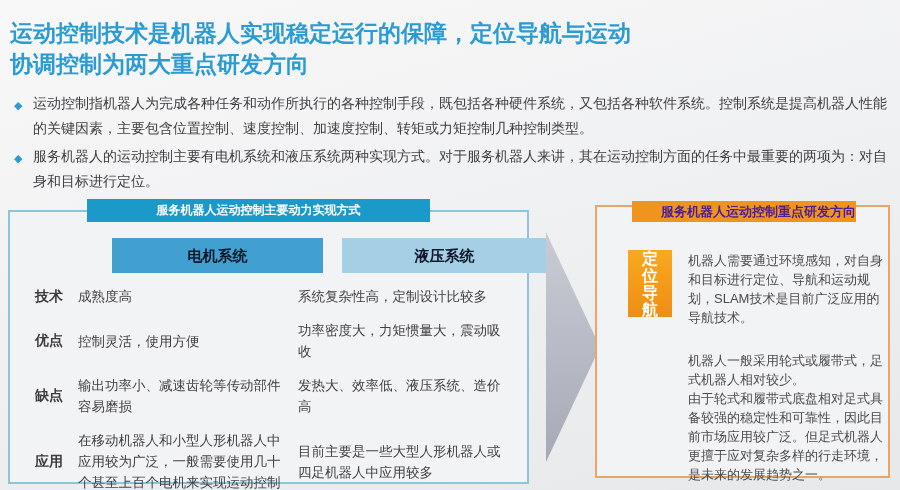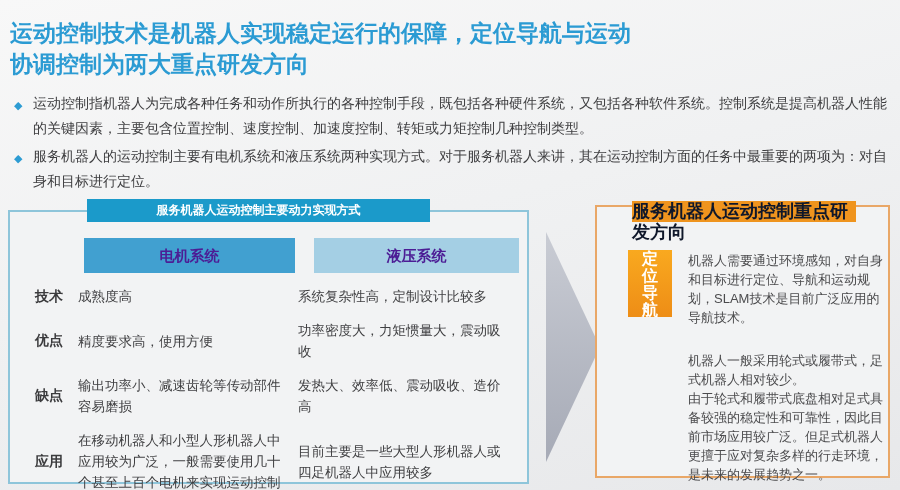--- a/index.html
+++ b/index.html
@@ -18,41 +18,41 @@
                      font-size:11px; color:#2d9cd3; }
   .bullet .btext { display:block; padding-left:21px; }
   .bullet1 { top:91px; }
   .bullet2 { top:144px; }
   
   .power-panel { position:absolute; left:8px; top:210px; width:521px; height:274px;
                  border:2px solid #8ec5da; background:#f2f3f4; }
   .power-title { position:absolute; left:87px; top:199px; width:343px; height:23px;
                  background:#1b9aca; color:#fff; font-size:12px; font-weight:bold;
                  text-align:center; line-height:23px; z-index:2; }
-  .col-header { position:absolute; height:35px; color:#4c1d95; font-size:15px;
-                font-weight:bold; text-align:center; line-height:35px; }
+  .col-header { position:absolute; height:35px; color:#0f172a; font-size:15px;
+                font-weight:bold; text-align:center; line-height:35px;margin-left:28px; }
   .col-motor  { left:74px;  top:26px; width:211px; background:#41a0d0; }
   .col-hydra  { left:304px; top:26px; width:205px; background:#a4cfe4; }
   .rows { position:absolute; left:10px; top:74px; width:500px; }
   .row { display:flex; align-items:center; margin-bottom:13px; }
   .row-label { width:58px; flex:none; text-align:center;
                font-size:14px; font-weight:bold; color:#3b3b3d; }
   .cell { font-size:13.5px; line-height:21px; color:#3f3f41; }
   .cell-motor { flex:none; width:212px; }
   .cell-hydra { flex:none; width:210px; margin-left:8px; }
   
   .flow-arrow { position:absolute; left:546px; top:232px; width:54px; height:230px;
                 background:linear-gradient(to bottom,#c9ccd4,#a6aab6);
                 clip-path:polygon(0 0,100% 50%,0 100%); }
   
   .research-panel { position:absolute; left:595px; top:205px; width:295px; height:273px;
                     border:2px solid #e9a767; background:#f2f3f4; }
   .research-title { position:absolute; left:632px; top:201px; width:224px; height:21px;
-                    background:#ef941e; color:#0f172a; font-size:18px; font-weight:bold;
-                    text-align:left; line-height:21px; z-index:2; }
+                    background:#ef941e; color:#4c1d95; font-size:13px; font-weight:bold;
+                    text-align:right; line-height:21px; z-index:2; }
   .badge { position:absolute; display:flex; align-items:center; justify-content:center;
            color:#fff; font-size:16px; font-weight:bold; line-height:17px; }
   .badge span { display:block; width:28px; text-align:center; word-break:break-all; }
   .badge-nav   { left:628px; top:250px; width:44px; height:67px;
                  background:linear-gradient(to bottom,#f9a91f,#ee8d16); }
   .badge-coord { left:626px; top:347px; width:46px; height:106px; background:#f1b33b; }
   .research-text { position:absolute; font-size:13px; line-height:19px;
                    color:#4b4b4d; white-space:pre-line; }
   .text-nav   { left:688px; top:251px; width:198px; }
   .text-coord { left:688px; top:351px; width:198px; }
@@ -81,27 +81,27 @@
     <div class="col-header col-motor">电机系统</div>
     <div class="col-header col-hydra">液压系统</div>
     <div class="rows">
       <div class="row">
         <div class="row-label">技术</div>
         <div class="cell cell-motor">成熟度高</div>
         <div class="cell cell-hydra">系统复杂性高，定制设计比较多</div>
       </div>
       <div class="row">
         <div class="row-label">优点</div>
-        <div class="cell cell-motor">精度要求高，使用方便</div>
+        <div class="cell cell-motor">控制灵活，使用方便</div>
         <div class="cell cell-hydra">功率密度大，力矩惯量大，震动吸收</div>
       </div>
       <div class="row">
         <div class="row-label">缺点</div>
         <div class="cell cell-motor">输出功率小、减速齿轮等传动部件容易磨损</div>
-        <div class="cell cell-hydra">发热大、效率低、震动吸收、造价高</div>
+        <div class="cell cell-hydra">发热大、效率低、液压系统、造价高</div>
       </div>
       <div class="row">
         <div class="row-label">应用</div>
         <div class="cell cell-motor">在移动机器人和小型人形机器人中应用较为广泛，一般需要使用几十个甚至上百个电机来实现运动控制</div>
         <div class="cell cell-hydra">目前主要是一些大型人形机器人或四足机器人中应用较多</div>
       </div>
     </div>
   </div>
 
   <div class="flow-arrow"></div>

